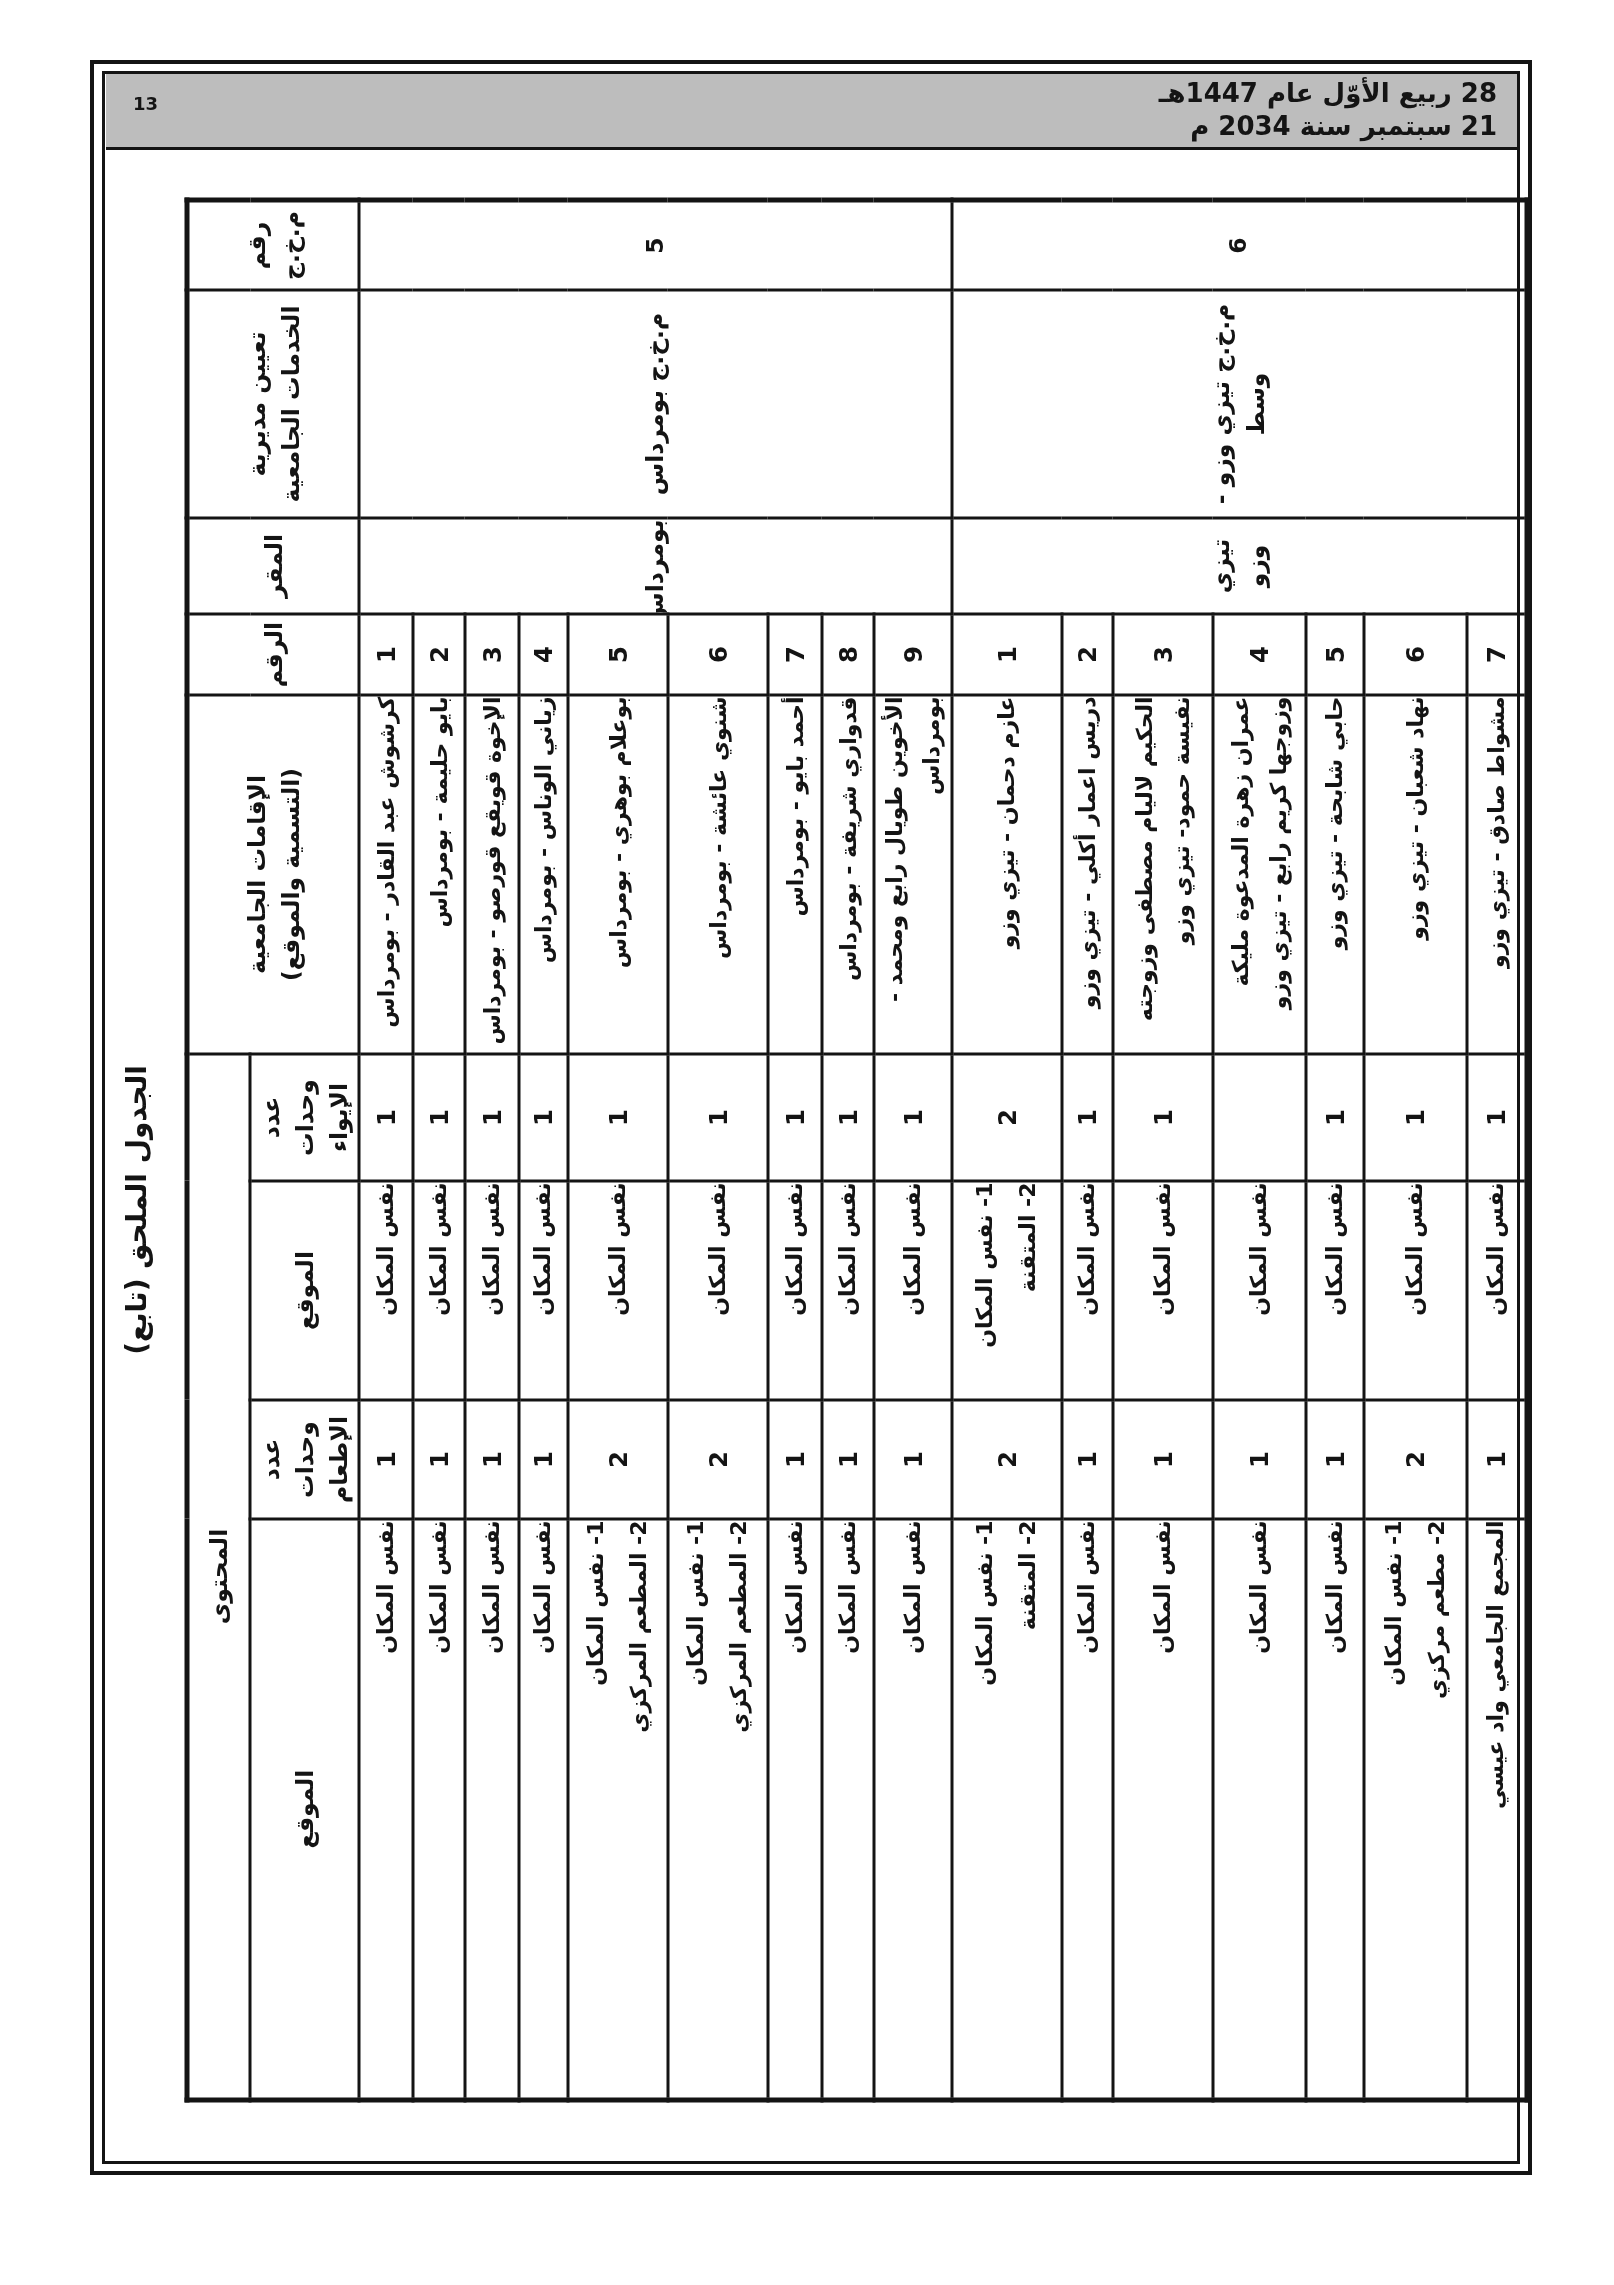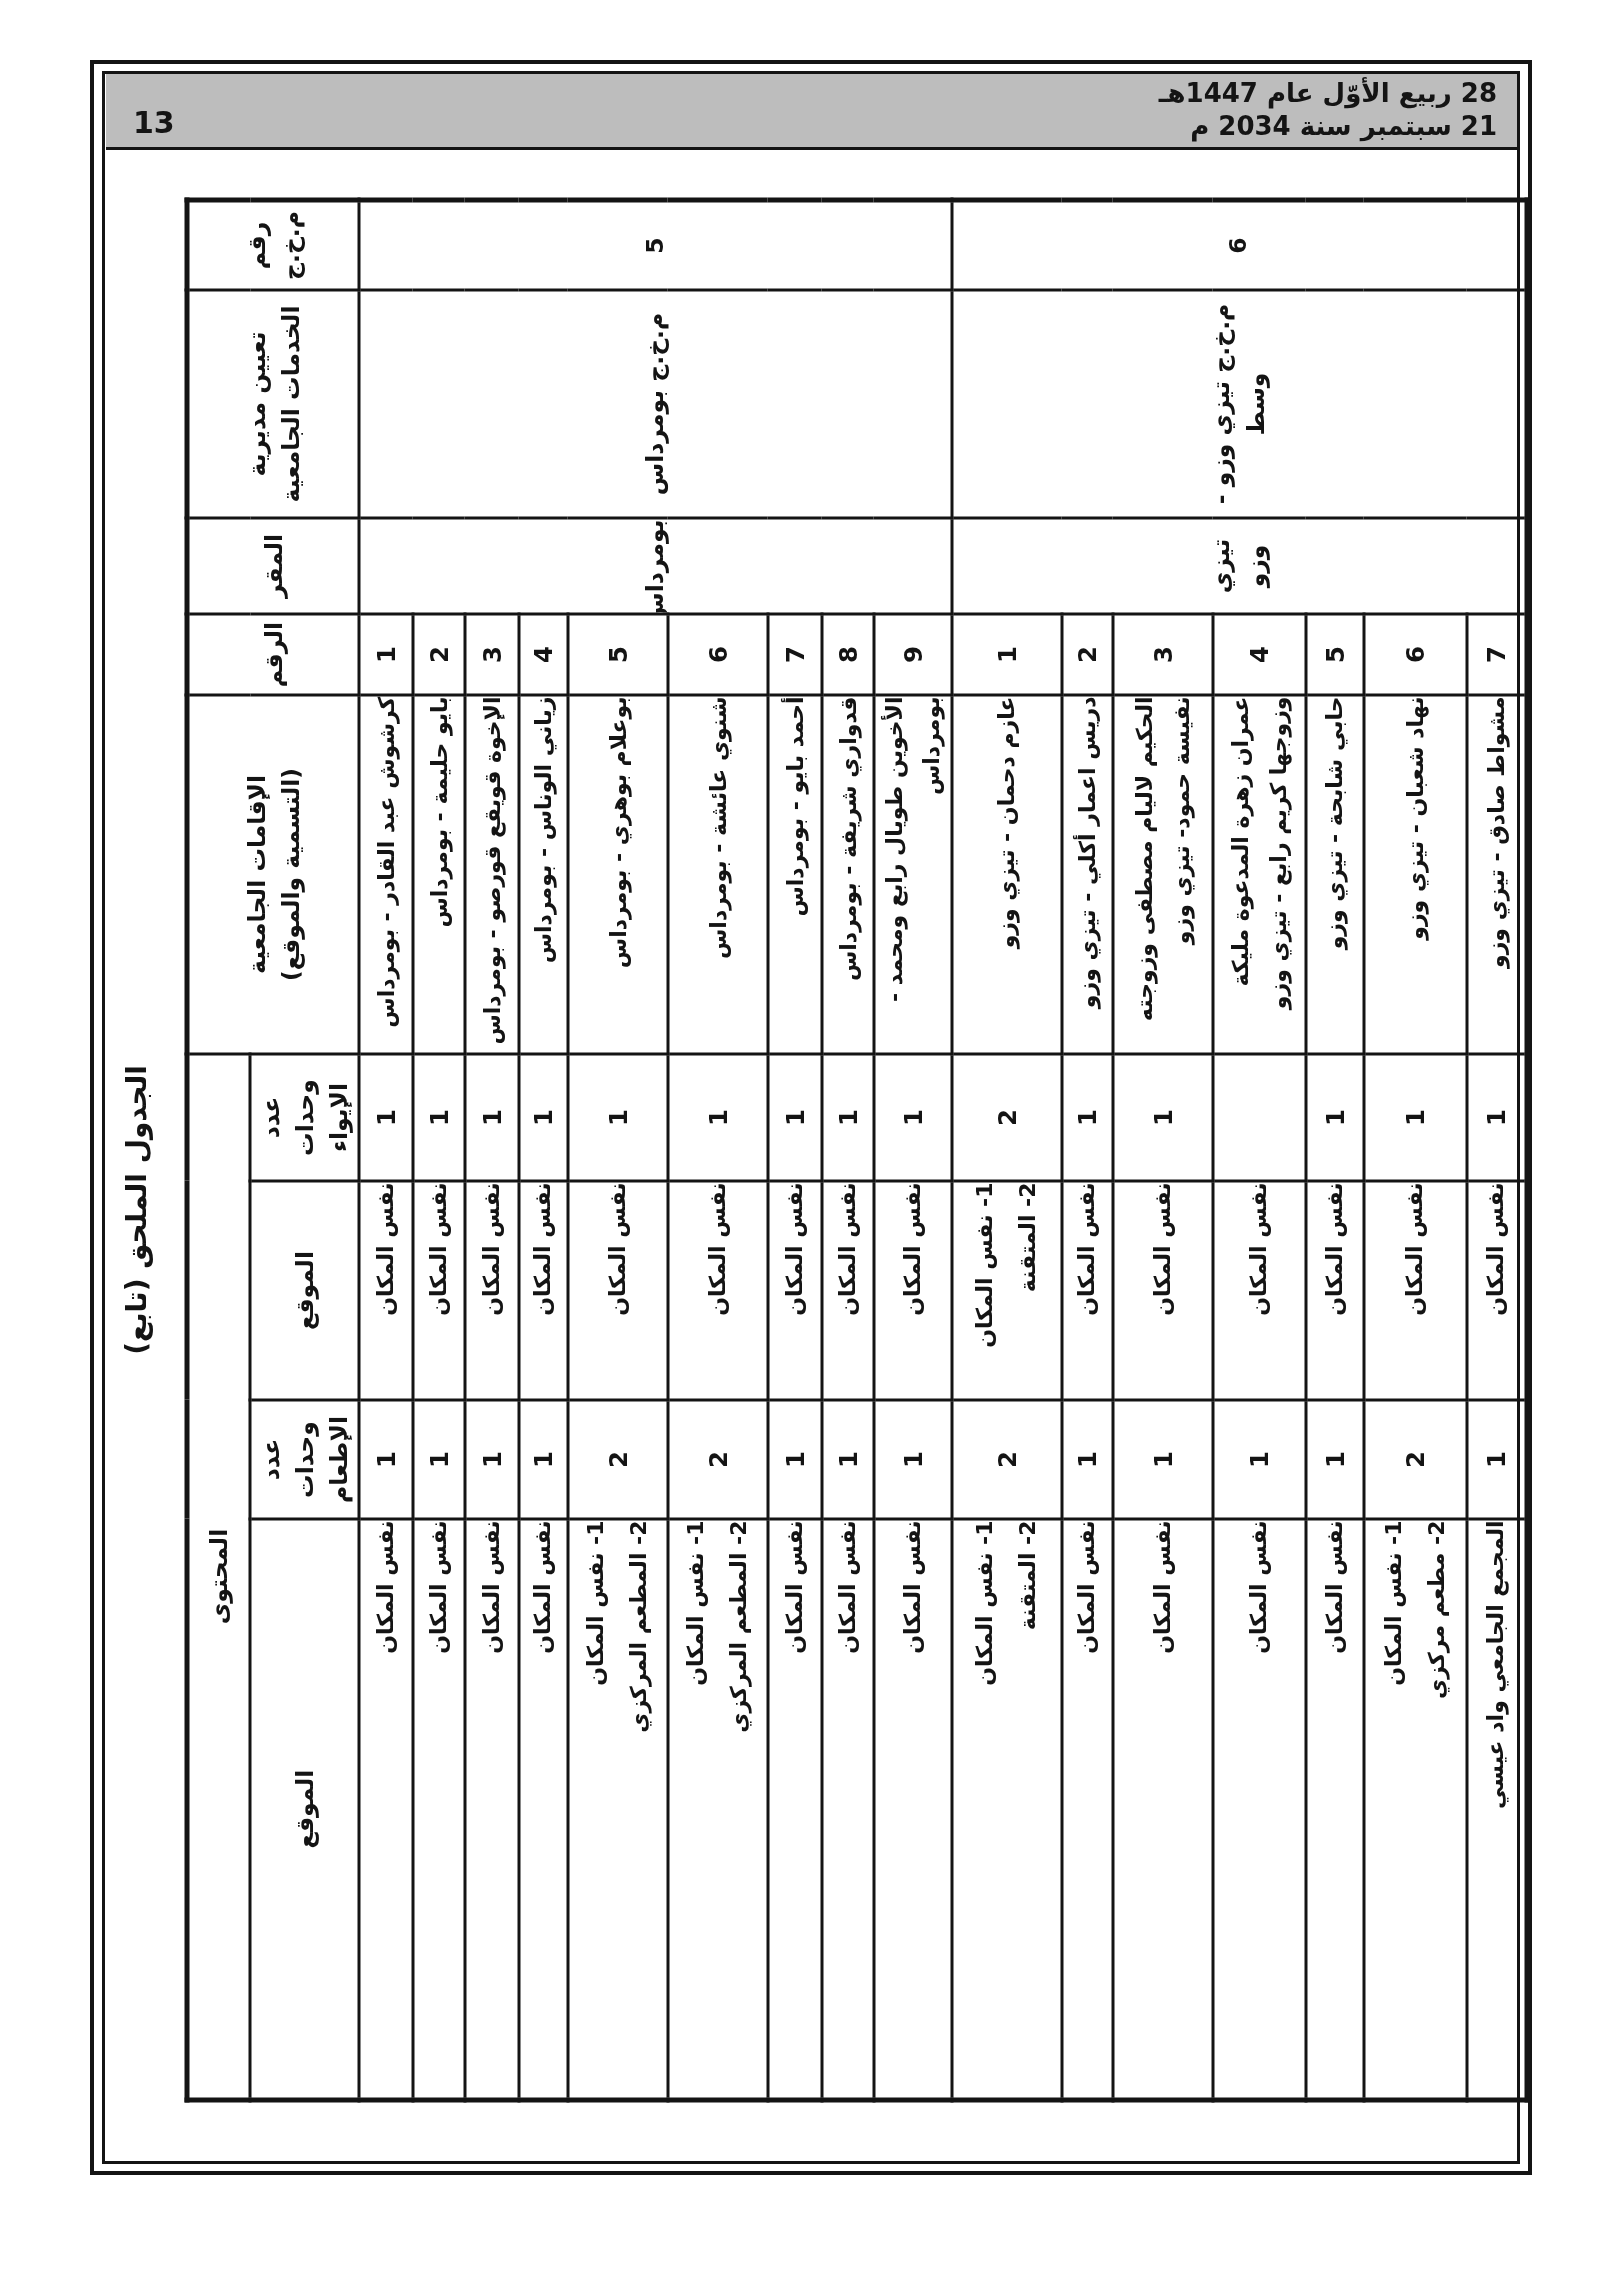--- a/index.html
+++ b/index.html
@@ -8,21 +8,21 @@
   .border-outer{position:absolute;left:90px;top:60px;width:1442px;height:2115px;
                 border:4.5px solid #141414;box-sizing:border-box;}
   .border-inner{position:absolute;left:102px;top:71px;width:1418px;height:2093px;
                 border:3.6px solid #141414;box-sizing:border-box;}
   .masthead{position:absolute;left:106px;top:74px;width:1411px;height:76px;
             background:#bdbdbd;border-bottom:3.6px solid #141414;box-sizing:border-box;}
   .m-dates{position:absolute;right:20px;top:2.7px;text-align:right;direction:rtl;
            font-weight:bold;font-size:26px;line-height:33px;white-space:nowrap;}
   .m-title{position:absolute;left:0;top:19px;width:1049px;text-align:center;direction:rtl;
            font-weight:bold;font-size:28px;white-space:nowrap;}
-  .m-pagenum{position:absolute;left:27px;top:19px;font-weight:bold;font-size:30px;margin-top:12px;}
+  .m-pagenum{position:absolute;left:27px;top:19px;font-weight:bold;font-size:18px;}
   .annex-title{position:absolute;left:-21px;top:1192px;width:317px;height:36px;
                transform:rotate(-90deg);transform-origin:center center;
                text-align:center;direction:rtl;font-weight:bold;font-size:28px;white-space:nowrap;}
   .table-wrap{position:absolute;left:-113px;top:500px;width:1900px;height:1305px;
               transform:rotate(-90deg);transform-origin:center center;}
   table.annex{width:1900px;height:1305px;border-collapse:collapse;table-layout:fixed;
               direction:rtl;border:5.4px solid #141414;}
   table.annex th,table.annex td{border:3.6px solid #141414;vertical-align:middle;
               font-weight:bold;overflow:hidden;padding:0;}
   table.annex th{font-size:23.5px;text-align:center;white-space:pre-line;line-height:1.45;padding:1.8px;}

